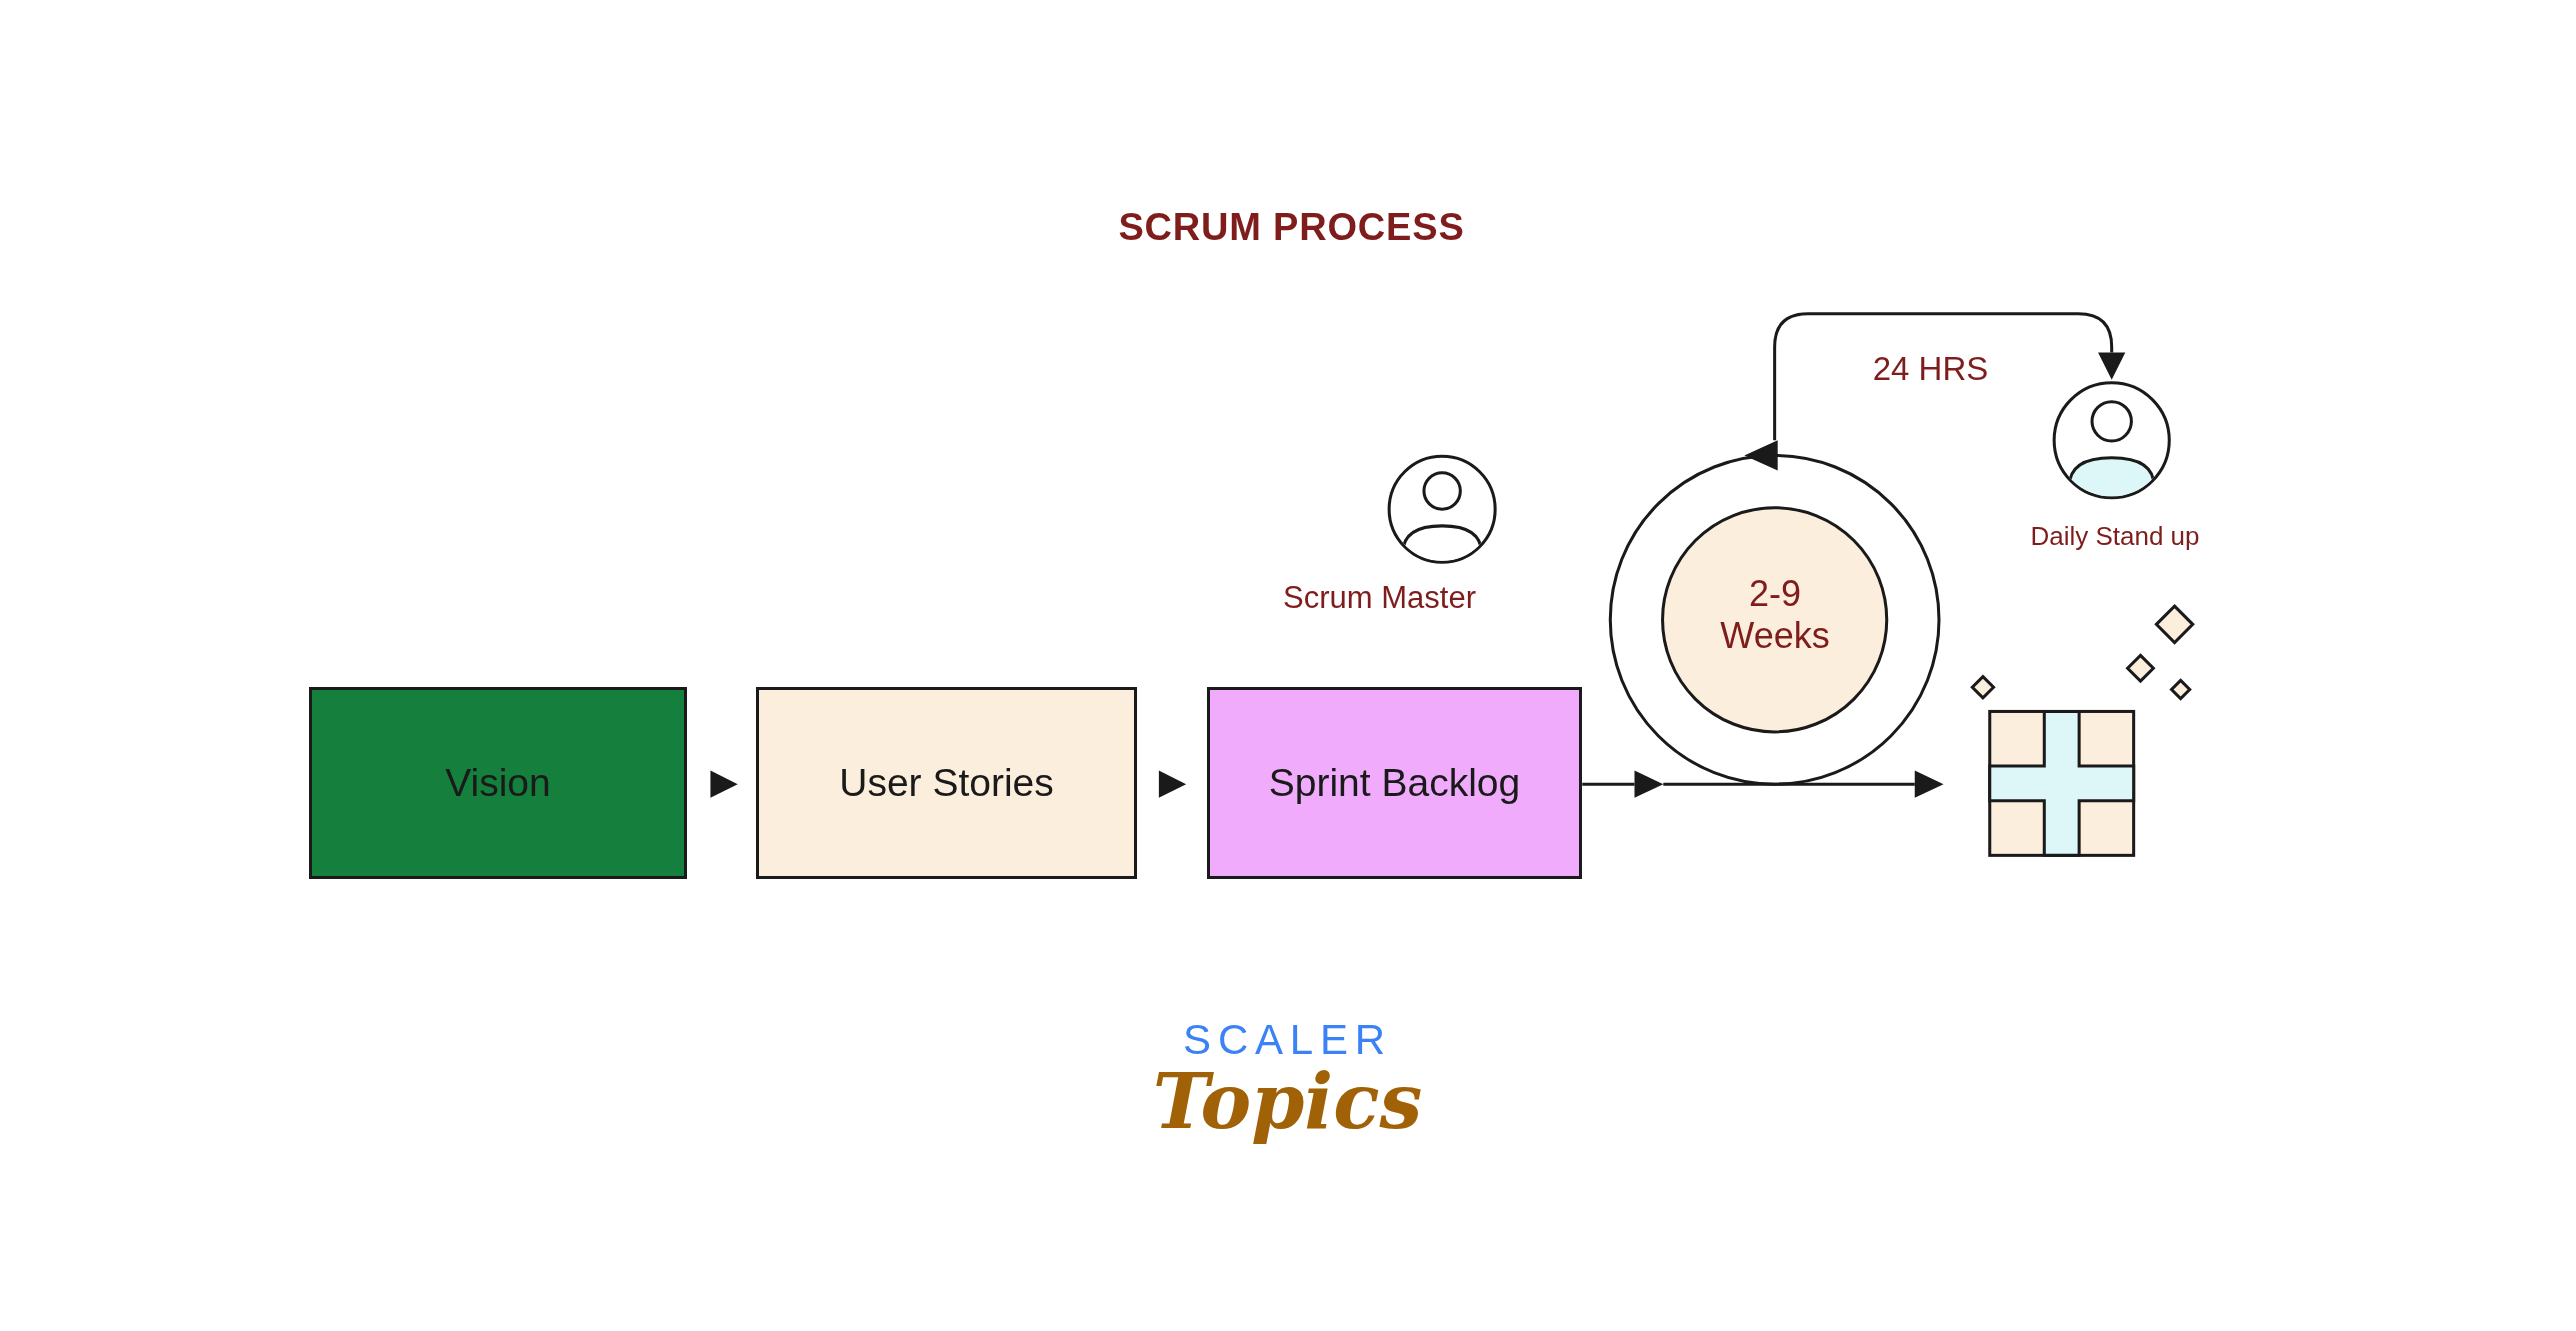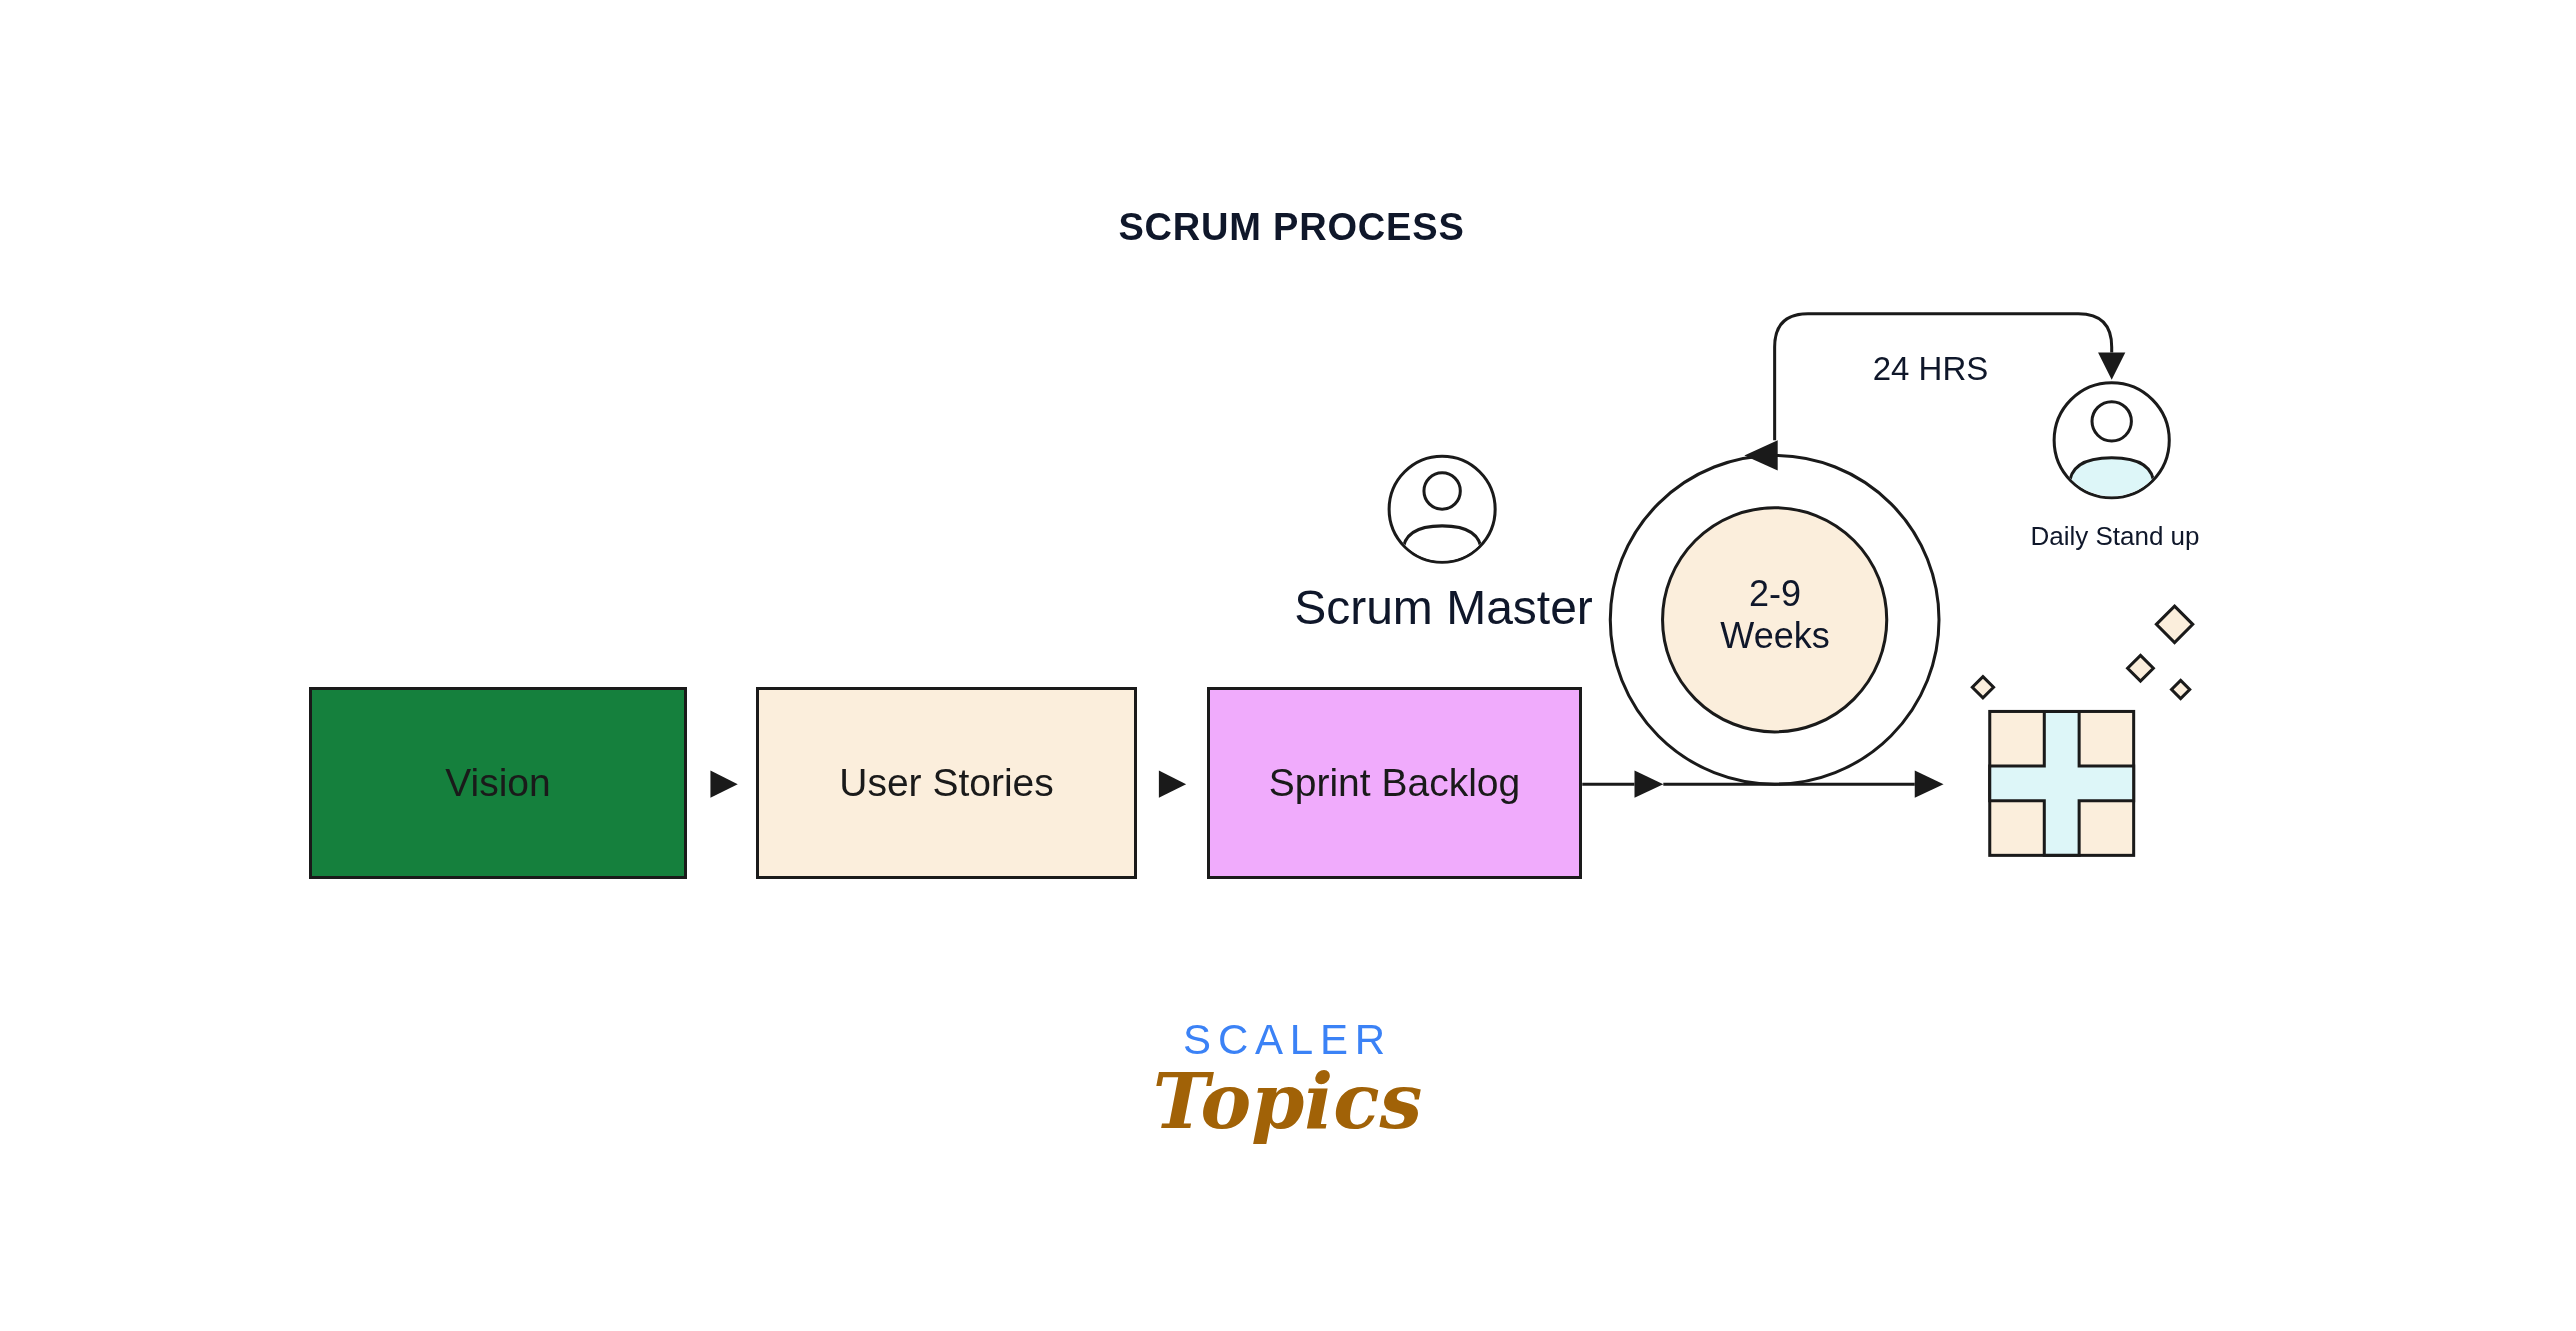--- a/index.html
+++ b/index.html
@@ -15,21 +15,21 @@
     background: #FFFFFF;
     overflow: hidden;
   }
   .layer {
     position: absolute;
     left: 0;
     top: 0;
   }
   .txt {
     position: absolute;
-    color: #0f172a;
+    color: #7f1d1d;
     text-align: center;
   }
   .title {
     left: 913px;
     top: 206px;
     width: 757px;
     font-size: 38px;
     font-weight: bold;
     letter-spacing: 0.8px;
   }
@@ -41,21 +41,21 @@
     border: 3px solid #1A1A1A;
     display: flex;
     align-items: center;
     justify-content: center;
     font-size: 39px;
     color: #1A1A1A;
   }
   .box-vision   { left: 309px;  width: 378px; background: #15803d; }
   .box-stories  { left: 756px;  width: 381px; background: #FBEEDC; }
   .box-backlog  { left: 1207px; width: 375px; background: #f0abfc; }
-  .scrum-master-label { left: 1254px; top: 580px; width: 379px; font-size: 48px; text-align: center; }
+  .scrum-master-label { left: 1190px; top: 580px; width: 379px; font-size: 31px; text-align: center; }
   .weeks-label  { left: 1684px; top: 573px; width: 182px; font-size: 36px; line-height: 1.18; }
   .hrs-label    { left: 1817px; top: 350px; width: 227px; font-size: 33px; }
   .standup-label{ left: 1888px; top: 521px; width: 454px; font-size: 26px; }
   .logo-brand {
     left: 1098px; top: 1016px; width: 379px;
     font-size: 42px; font-weight: normal; letter-spacing: 6.8px;
     color: #3b82f6;
   }
   .logo-word {
     left: 1098px; top: 1057px; width: 379px;

